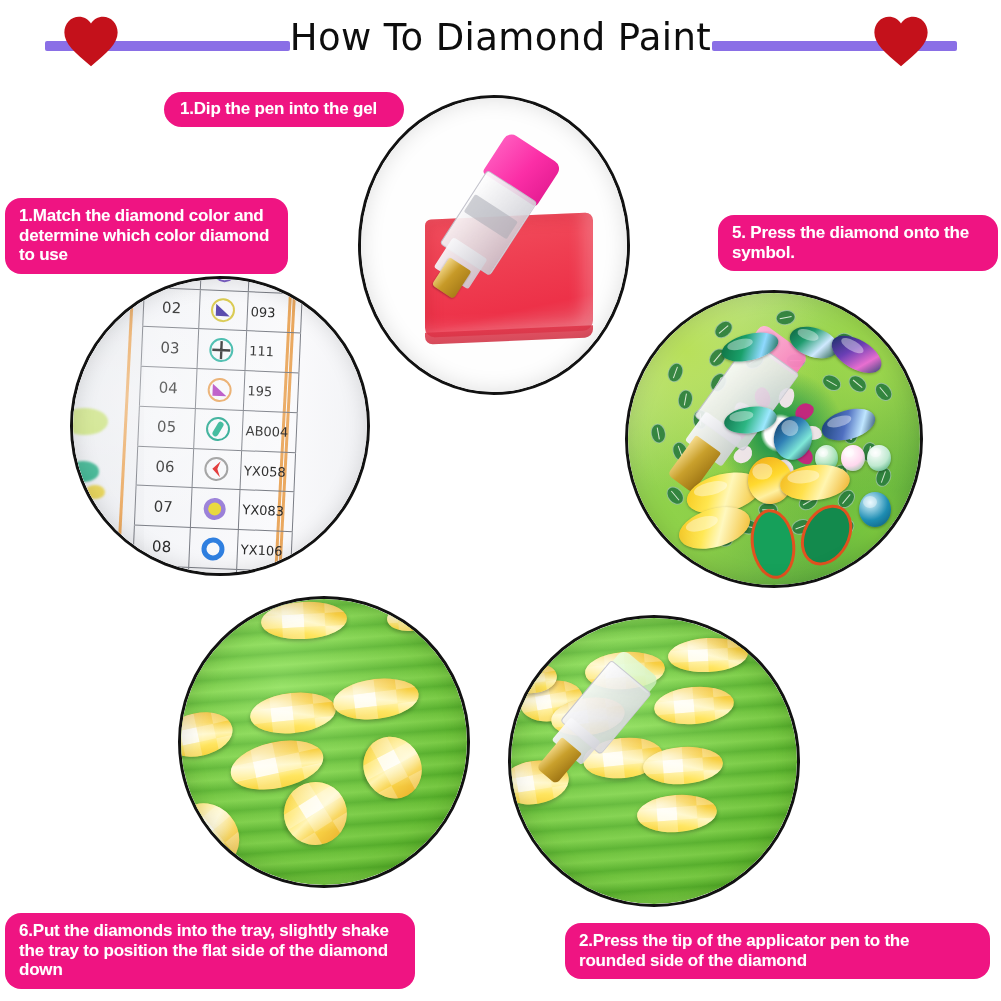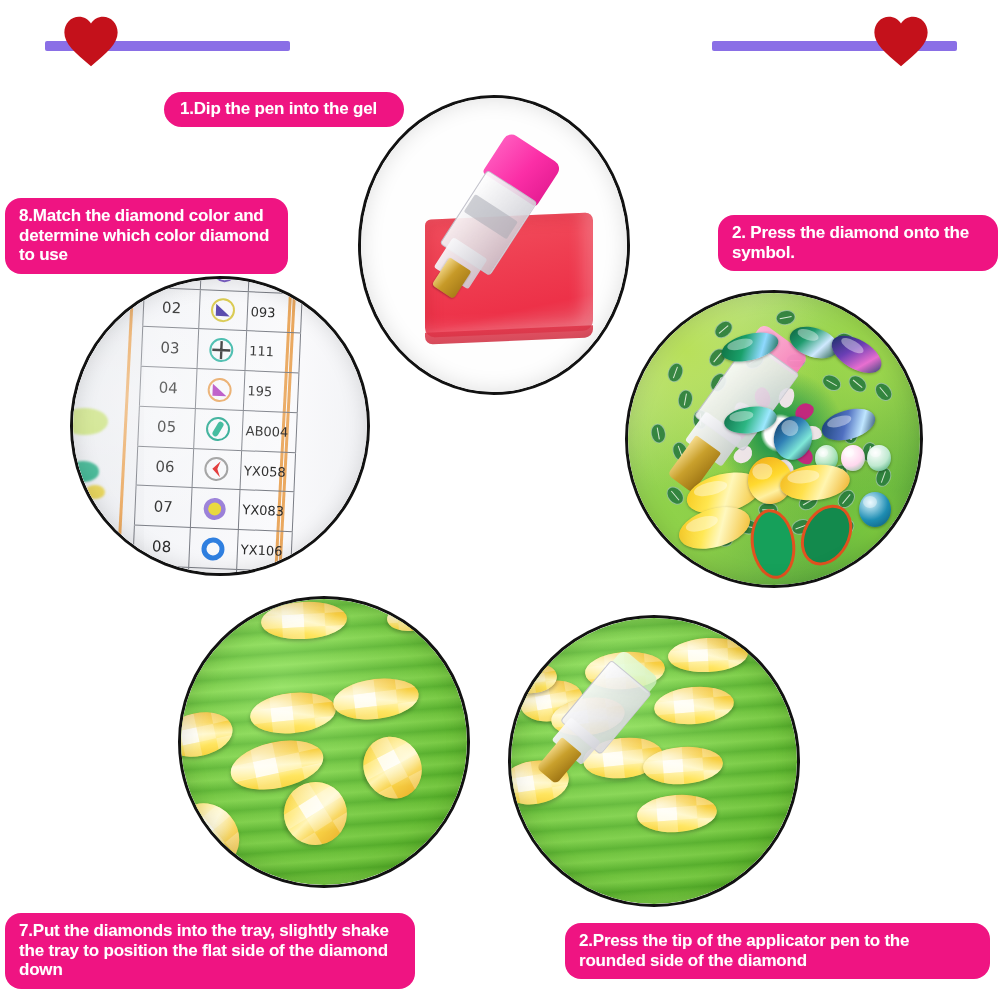--- a/index.html
+++ b/index.html
@@ -147,40 +147,41 @@
     <svg viewBox="0 0 32 30">
         <path d="M16 29C7 21.5 1.2 16.4 1.2 10.3 1.2 5.2 4.9 1.5 9.3 1.5c2.8 0 5.3 1.5 6.7 3.8C17.4 3 19.9 1.5 22.7 1.5c4.4 0 8.1 3.7 8.1 8.8C30.8 16.4 25 21.5 16 29z" fill="#c4111b"></path>
       </svg>
   </div>
   <div class="heart right">
     <svg viewBox="0 0 32 30">
         <path d="M16 29C7 21.5 1.2 16.4 1.2 10.3 1.2 5.2 4.9 1.5 9.3 1.5c2.8 0 5.3 1.5 6.7 3.8C17.4 3 19.9 1.5 22.7 1.5c4.4 0 8.1 3.7 8.1 8.8C30.8 16.4 25 21.5 16 29z" fill="#c4111b"></path>
       </svg>
   </div>
 
+  <div id="page-title" style="color: rgb(13, 13, 13);">How To Diamond Paint</div>
 </div>
 
 <div class="label" id="label-1" style="background: rgb(239, 20, 130); color: rgb(255, 255, 255);">1.Dip the pen into the gel</div>
 
 <div class="circle" id="circle-1" style="border-color: rgb(18, 18, 18);">
   <div class="cinner">
     <div class="p1-bg"></div>
     <div class="p1-gel"></div>
     <div class="p1-pen">
       <div class="p1-cap"></div>
       <div class="p1-body"></div>
       <div class="p1-grip"></div>
       <div class="p1-tipsheath"></div>
       <div class="p1-metal"></div>
     </div>
     <div class="vig"></div>
   </div>
 </div>
 
-<div class="label" id="label-2" style="background: rgb(239, 20, 130); color: rgb(255, 255, 255);">8.Match the diamond color and determine which color diamond to use</div>
+<div class="label" id="label-2" style="background: rgb(239, 20, 130); color: rgb(255, 255, 255);">1.Match the diamond color and determine which color diamond to use</div>
 
 <div class="circle" id="circle-2" style="border-color: rgb(18, 18, 18);">
   <div class="cinner">
     <div class="p2-bg"></div>
     <div class="p2-canvas"></div>
     <div class="p2-blob" style="left:-4%;top:44%;width:16%;height:9%;background:#c8e07a;"></div>
     <div class="p2-blob" style="left:-2%;top:62%;width:11%;height:7%;background:#2fb08a;"></div>
     <div class="p2-blob" style="left:4%;top:70%;width:7%;height:5%;background:#e7d34f;"></div>
     <div class="p2-strip s1"></div>
     <div class="p2-strip s2"></div>
@@ -286,21 +287,21 @@
           <div class="p2-c num">09</div>
           <div class="p2-c sym"></div>
           <div class="p2-c code">YX125</div>
         </div>
       </div>
     <div class="p2-sheen"></div>
     <div class="vig"></div>
   </div>
 </div>
 
-<div class="label" id="label-5" style="background: rgb(239, 20, 130); color: rgb(255, 255, 255);">2.  Press the diamond onto the symbol.</div>
+<div class="label" id="label-5" style="background: rgb(239, 20, 130); color: rgb(255, 255, 255);">5.  Press the diamond onto the symbol.</div>
 
 <div class="circle" id="circle-5" style="border-color: rgb(18, 18, 18);">
   <div class="cinner">
     <div class="p5-bg"></div>
     <div id="p5-decor">
         <div class="mark" style="left:73.8%;top:45%;width:4.4%;height:6%;
         transform:rotate(0deg);opacity:.9"></div>
         <div class="mark" style="left:80.23811228956875%;top:51.06373408794682%;width:4.4%;height:6%;
         transform:rotate(10deg);opacity:.9"></div>
         <div class="mark" style="left:85.09888917617424%;top:59.44966664748611%;width:4.4%;height:6%;
@@ -604,21 +605,21 @@
           <i style="left:25%;top:66.6%;width:25%;height:33.4%;background:rgba(255,255,255,0.34)"></i>
           <i style="left:50%;top:66.6%;width:25%;height:33.4%;background:rgba(255,255,255,0.12)"></i>
           <i style="left:75%;top:66.6%;width:25%;height:33.4%;background:rgba(255,255,255,0.34)"></i>
           <i style="left:0;top:0;width:100%;height:100%;
       background:radial-gradient(ellipse at 30% 25%,rgba(255,255,255,.55),rgba(255,255,255,0) 60%);"></i>
         </div>
       </div>
     <div class="vig"></div>
   </div>
 </div>
-<div class="label" id="label-3" style="background: rgb(239, 20, 130); color: rgb(255, 255, 255);">7.Put the diamonds into the tray, slightly shake the tray to position the flat side of the diamond down</div>
+<div class="label" id="label-3" style="background: rgb(239, 20, 130); color: rgb(255, 255, 255);">6.Put the diamonds into the tray, slightly shake the tray to position the flat side of the diamond down</div>
 
 <div class="circle" id="circle-4" style="border-color: rgb(18, 18, 18);">
   <div class="cinner">
     <div class="tray"></div>
     <div id="gems-4">
         <div class="gem" style="left: 26%; top: 12%; width: 28%; height: 13%; transform: rotate(-4deg); background: linear-gradient(16deg, rgb(245, 197, 24), rgb(255, 226, 74) 30%, rgb(255, 243, 168) 50%, rgb(247, 201, 42) 72%, rgb(232, 169, 18)); border-radius: 50%;">
           <i style="left:0%;top:0%;width:25%;height:33.4%;background:rgba(255,255,255,0.12)"></i>
           <i style="left:25%;top:0%;width:25%;height:33.4%;background:rgba(255,255,255,0.34)"></i>
           <i style="left:50%;top:0%;width:25%;height:33.4%;background:rgba(255,255,255,0.12)"></i>
           <i style="left:75%;top:0%;width:25%;height:33.4%;background:rgba(255,255,255,0.34)"></i>

